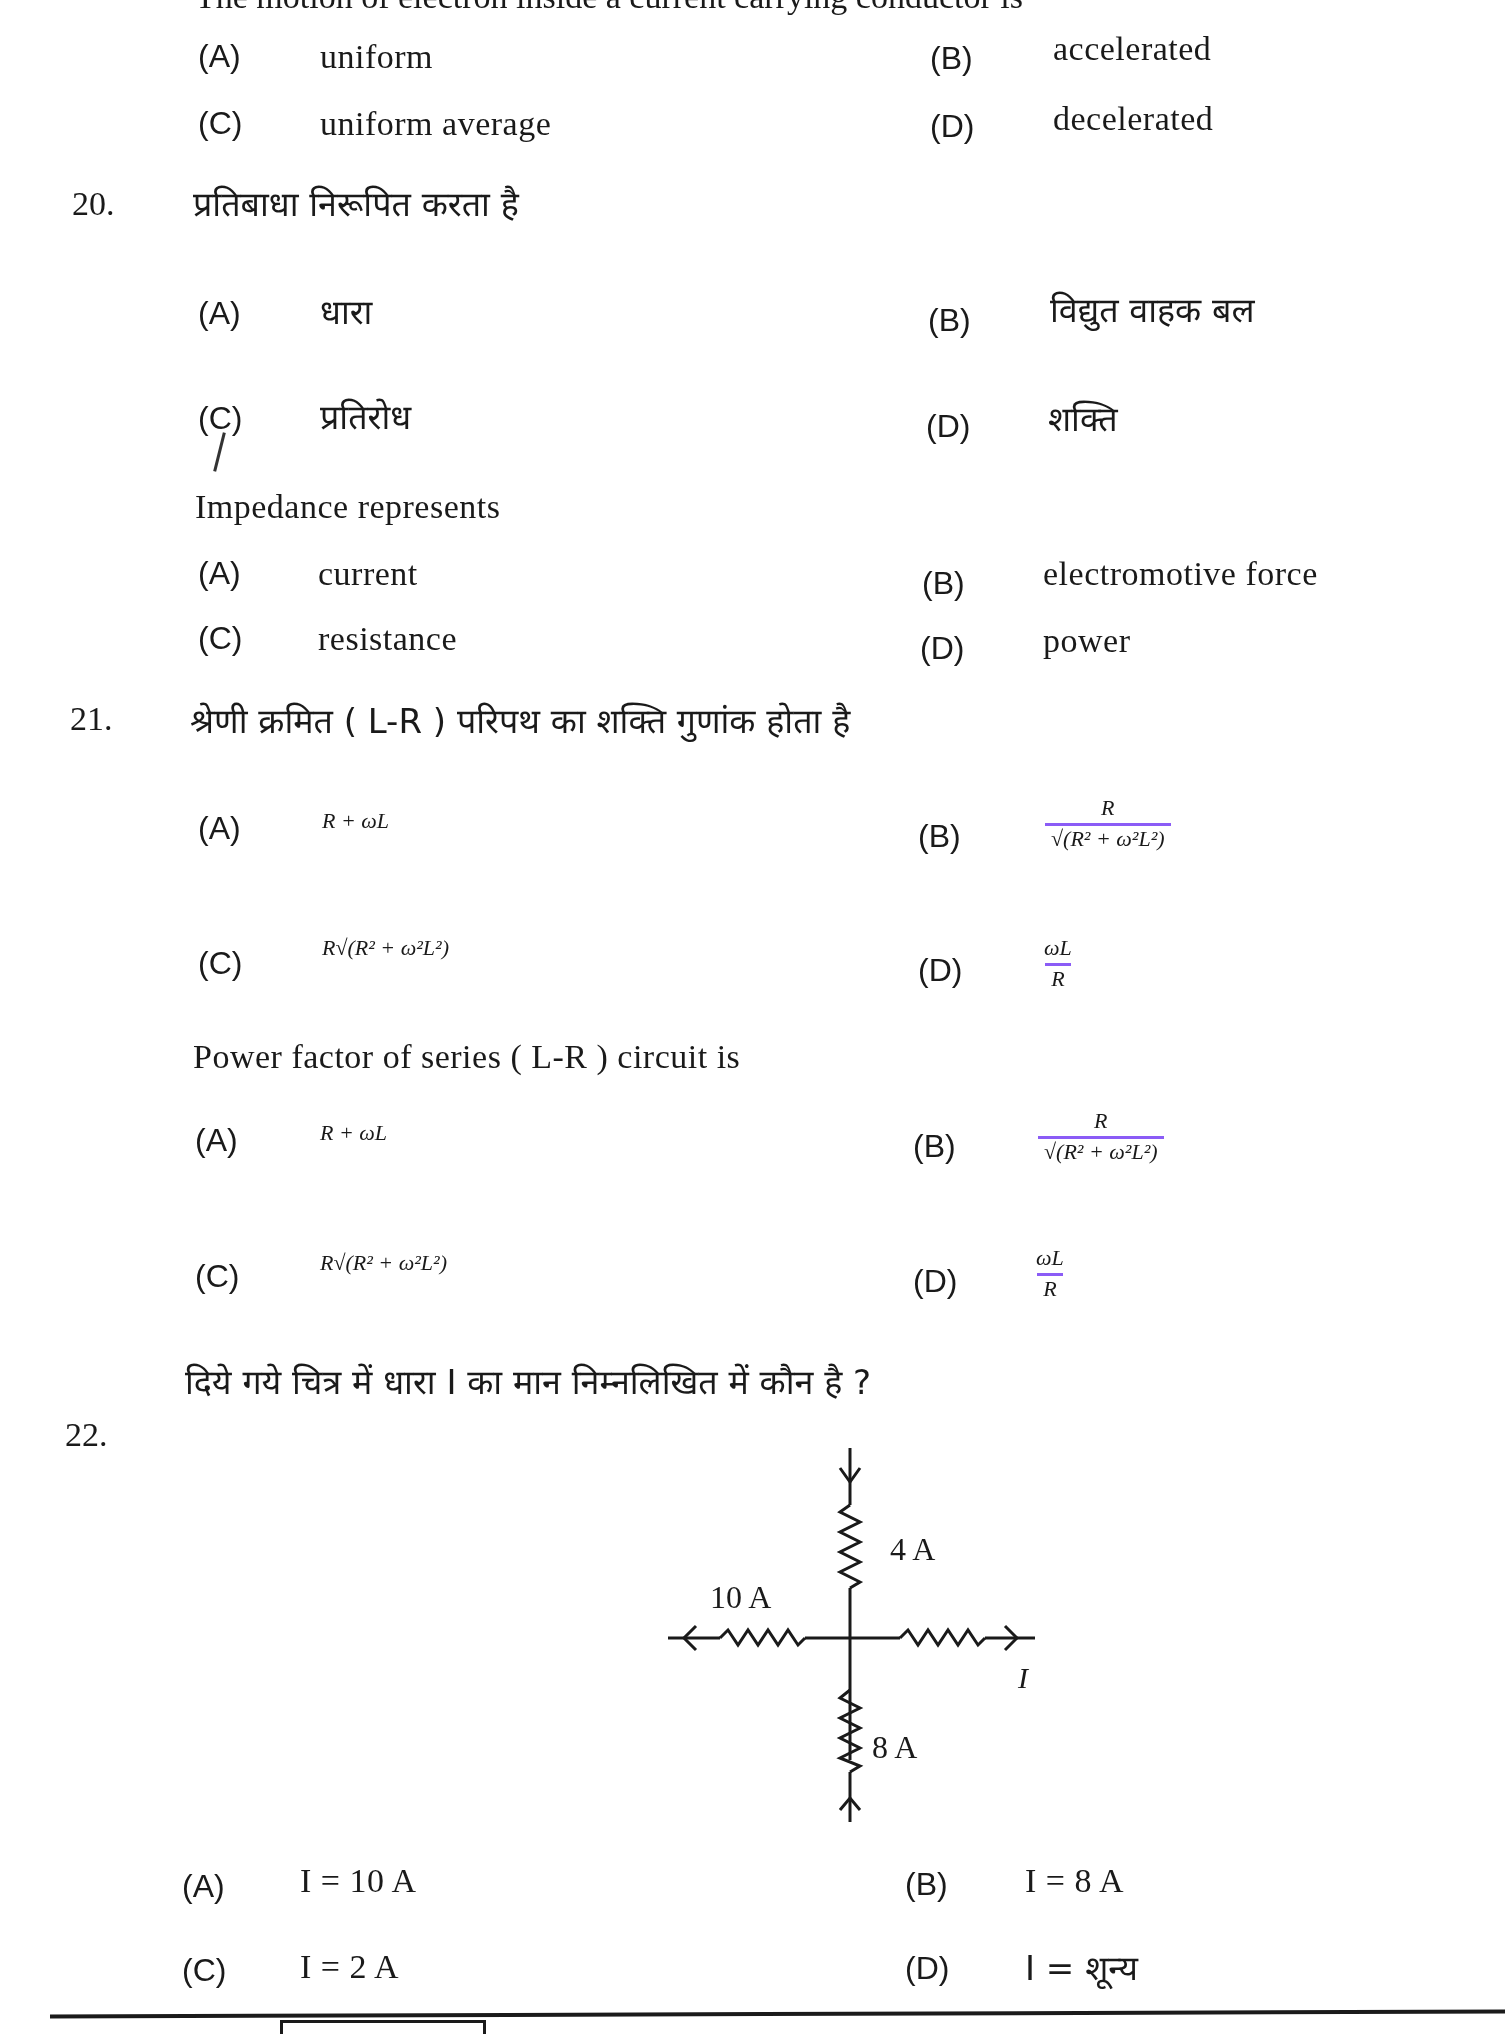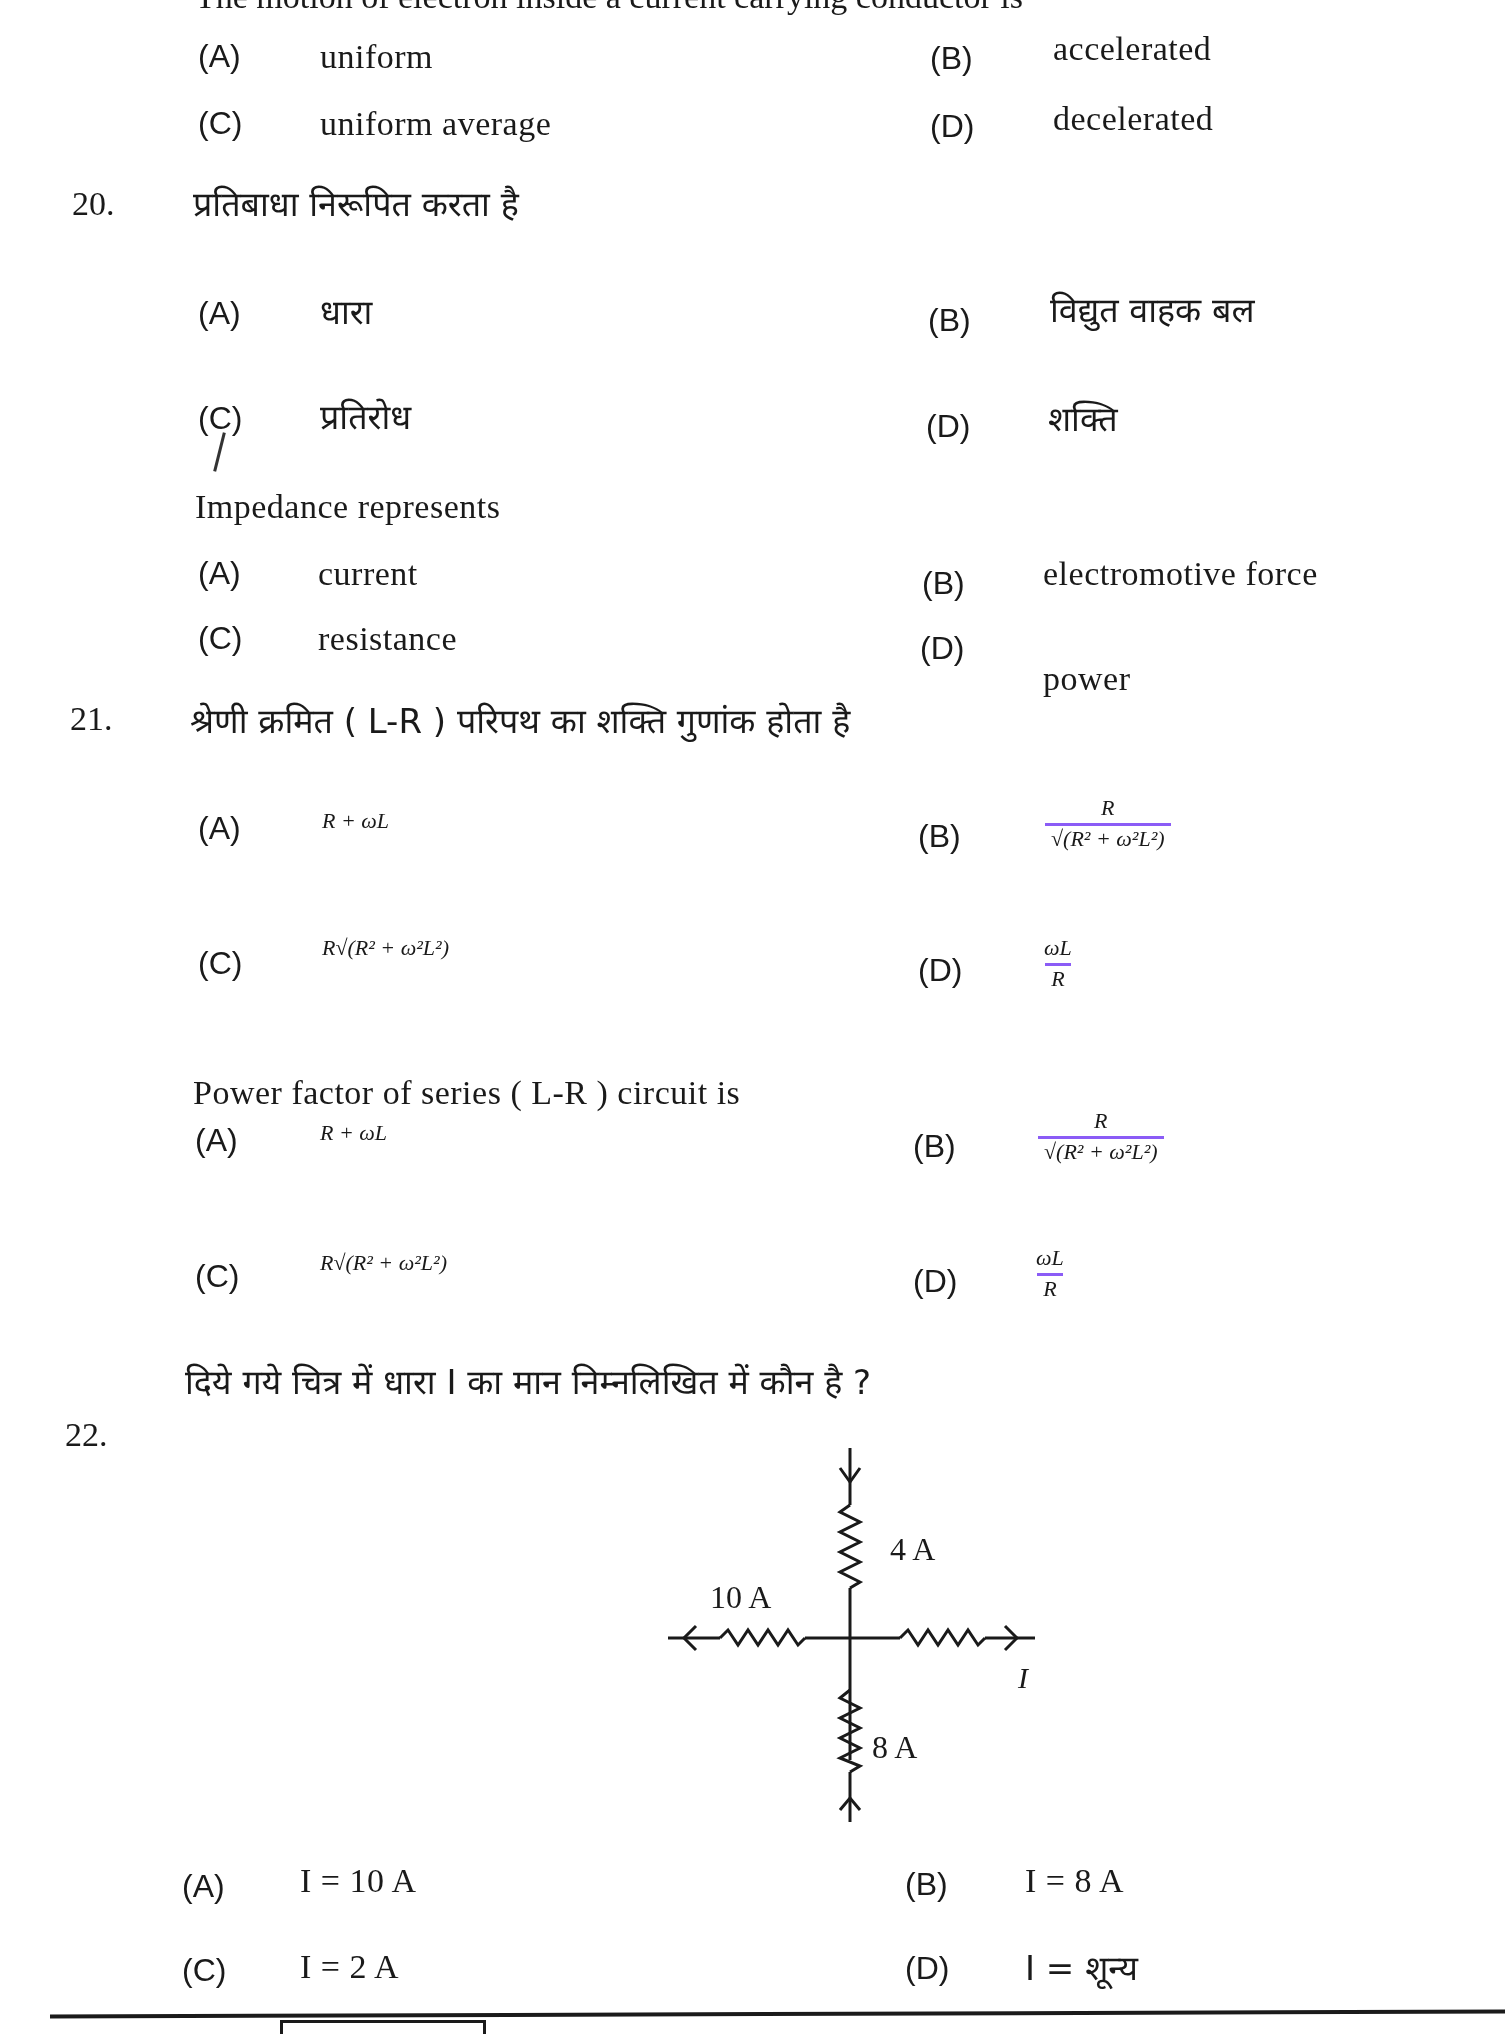--- a/index.html
+++ b/index.html
@@ -47,41 +47,41 @@
 <div class="abs hi" style="left:1048px;top:395px;">शक्ति</div>
 
 <div class="abs txt" style="left:195px;top:488px;">Impedance represents</div>
 <div class="abs lbl" style="left:198px;top:555px;">(A)</div>
 <div class="abs txt" style="left:318px;top:555px;">current</div>
 <div class="abs lbl" style="left:922px;top:565px;">(B)</div>
 <div class="abs txt" style="left:1043px;top:555px;">electromotive force</div>
 <div class="abs lbl" style="left:198px;top:620px;">(C)</div>
 <div class="abs txt" style="left:318px;top:620px;">resistance</div>
 <div class="abs lbl" style="left:920px;top:630px;">(D)</div>
-<div class="abs txt" style="left:1043px;top:622px;margin-top:38px;">power</div>
+<div class="abs txt" style="left:1043px;top:622px;">power</div>
 
 <div class="abs qnum" style="left:70px;top:700px;">21.</div>
 <div class="abs hi" style="left:190px;top:697px;">श्रेणी क्रमित ( L-R ) परिपथ का शक्ति गुणांक होता है</div>
 
 <div class="abs lbl" style="left:198px;top:810px;">(A)</div>
 <div class="abs math" style="left:322px;top:808px;">R + ωL</div>
 <div class="abs lbl" style="left:918px;top:818px;">(B)</div>
 <div class="abs math frac" style="left:1045px;top:795px;">
   <span class="num">R</span>
   <span class="den">√(R² + ω²L²)</span>
 </div>
 <div class="abs lbl" style="left:198px;top:945px;">(C)</div>
 <div class="abs math" style="left:322px;top:935px;">R√(R² + ω²L²)</div>
 <div class="abs lbl" style="left:918px;top:952px;">(D)</div>
 <div class="abs math frac" style="left:1038px;top:935px;">
   <span class="num">ωL</span>
   <span class="den">R</span>
 </div>
 
-<div class="abs txt" style="left:193px;top:1038px;margin-top:36px;">Power factor of series ( L-R ) circuit is</div>
+<div class="abs txt" style="left:193px;top:1038px;">Power factor of series ( L-R ) circuit is</div>
 <div class="abs lbl" style="left:195px;top:1122px;">(A)</div>
 <div class="abs math" style="left:320px;top:1120px;">R + ωL</div>
 <div class="abs lbl" style="left:913px;top:1128px;">(B)</div>
 <div class="abs math frac" style="left:1038px;top:1108px;">
   <span class="num">R</span>
   <span class="den">√(R² + ω²L²)</span>
 </div>
 <div class="abs lbl" style="left:195px;top:1258px;">(C)</div>
 <div class="abs math" style="left:320px;top:1250px;">R√(R² + ω²L²)</div>
 <div class="abs lbl" style="left:913px;top:1263px;">(D)</div>

